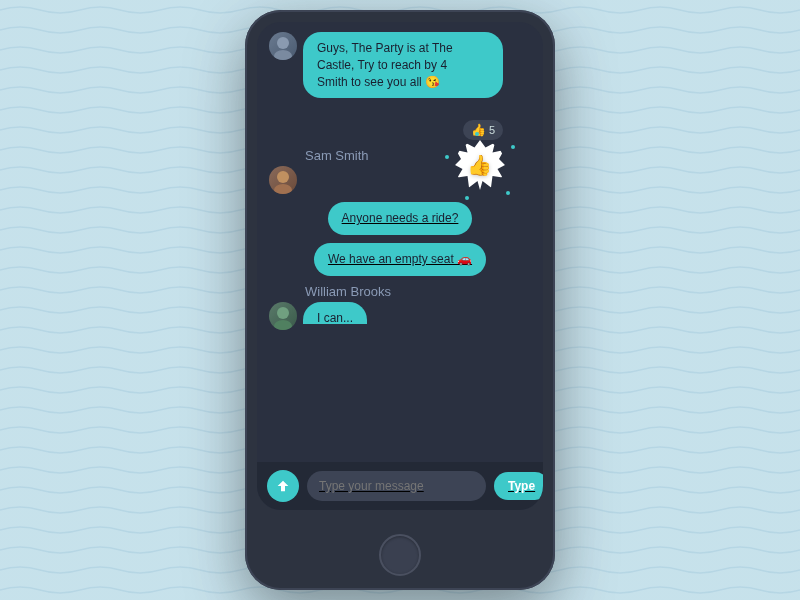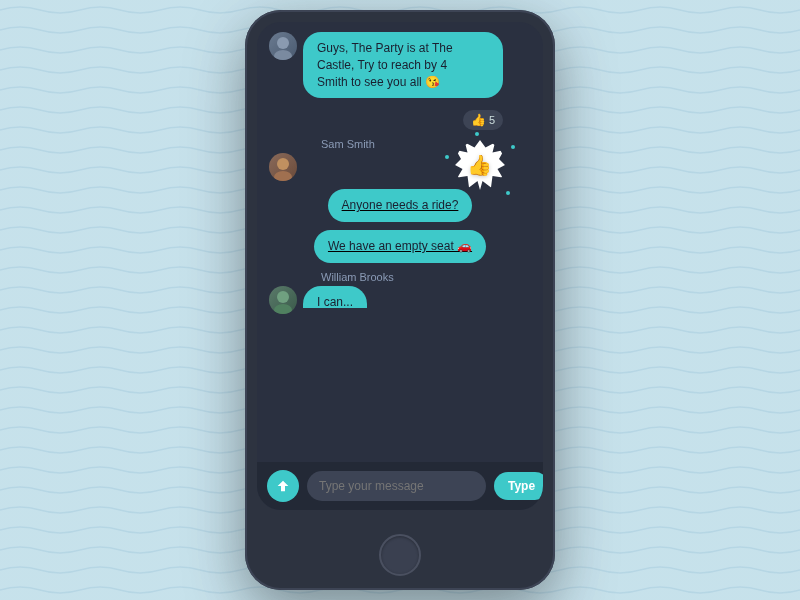--- a/index.html
+++ b/index.html
@@ -70,24 +70,24 @@
       position: relative;
     }
 
     
     .message-group {
       display: flex;
       flex-direction: column;
     }
 
     .sender-name {
-      font-size: 11px;
+      font-size: 13px;
       color: #8a9ab5;
       margin-bottom: 3px;
-      margin-left: 52px;
+      margin-left: 36px;
     }
 
     .message-row {
       display: flex;
       align-items: flex-start;
       gap: 6px;
     }
 
     .message-row.right {
       justify-content: center;
@@ -202,20 +202,21 @@
     .sparkle:nth-child(4) { bottom: 0; left: 20px; }
     .sparkle:nth-child(5) { top: 25px; left: 0; }
 
     
     .input-area {
       padding: 8px 10px;
       background: #232936;
       display: flex;
       align-items: center;
       gap: 8px;
+      text-decoration: underline;
     }
 
     .send-icon-btn {
       width: 32px;
       height: 32px;
       background: #3ec9c9;
       border-radius: 50%;
       display: flex;
       align-items: center;
       justify-content: center;
@@ -300,21 +301,21 @@
 
         <div class="message-group">
           <div class="message-row">
             <div class="avatar avatar-1">
 
               <svg width="28" height="28" viewBox="0 0 28 28">
                 <circle cx="14" cy="11" r="6" fill="#8a9ab0"></circle>
                 <ellipse cx="14" cy="24" rx="9" ry="6" fill="#7a8aa0"></ellipse>
               </svg>
             </div>
-            <div style="display:flex; flex-direction:column; align-items:flex-start; gap:8px;">
+            <div style="display:flex; flex-direction:column; align-items:flex-start; gap:18px;">
               <div class="bubble">
                 <span>Guys, The Party is at The Castle, Try to reach by 4</span><br>
                 <span>Smith to see you all 😘</span>
               </div>
               <div class="like-badge">
                 <span class="thumb">👍</span>
                 <span>5</span>
               </div>
             </div>
           </div>

